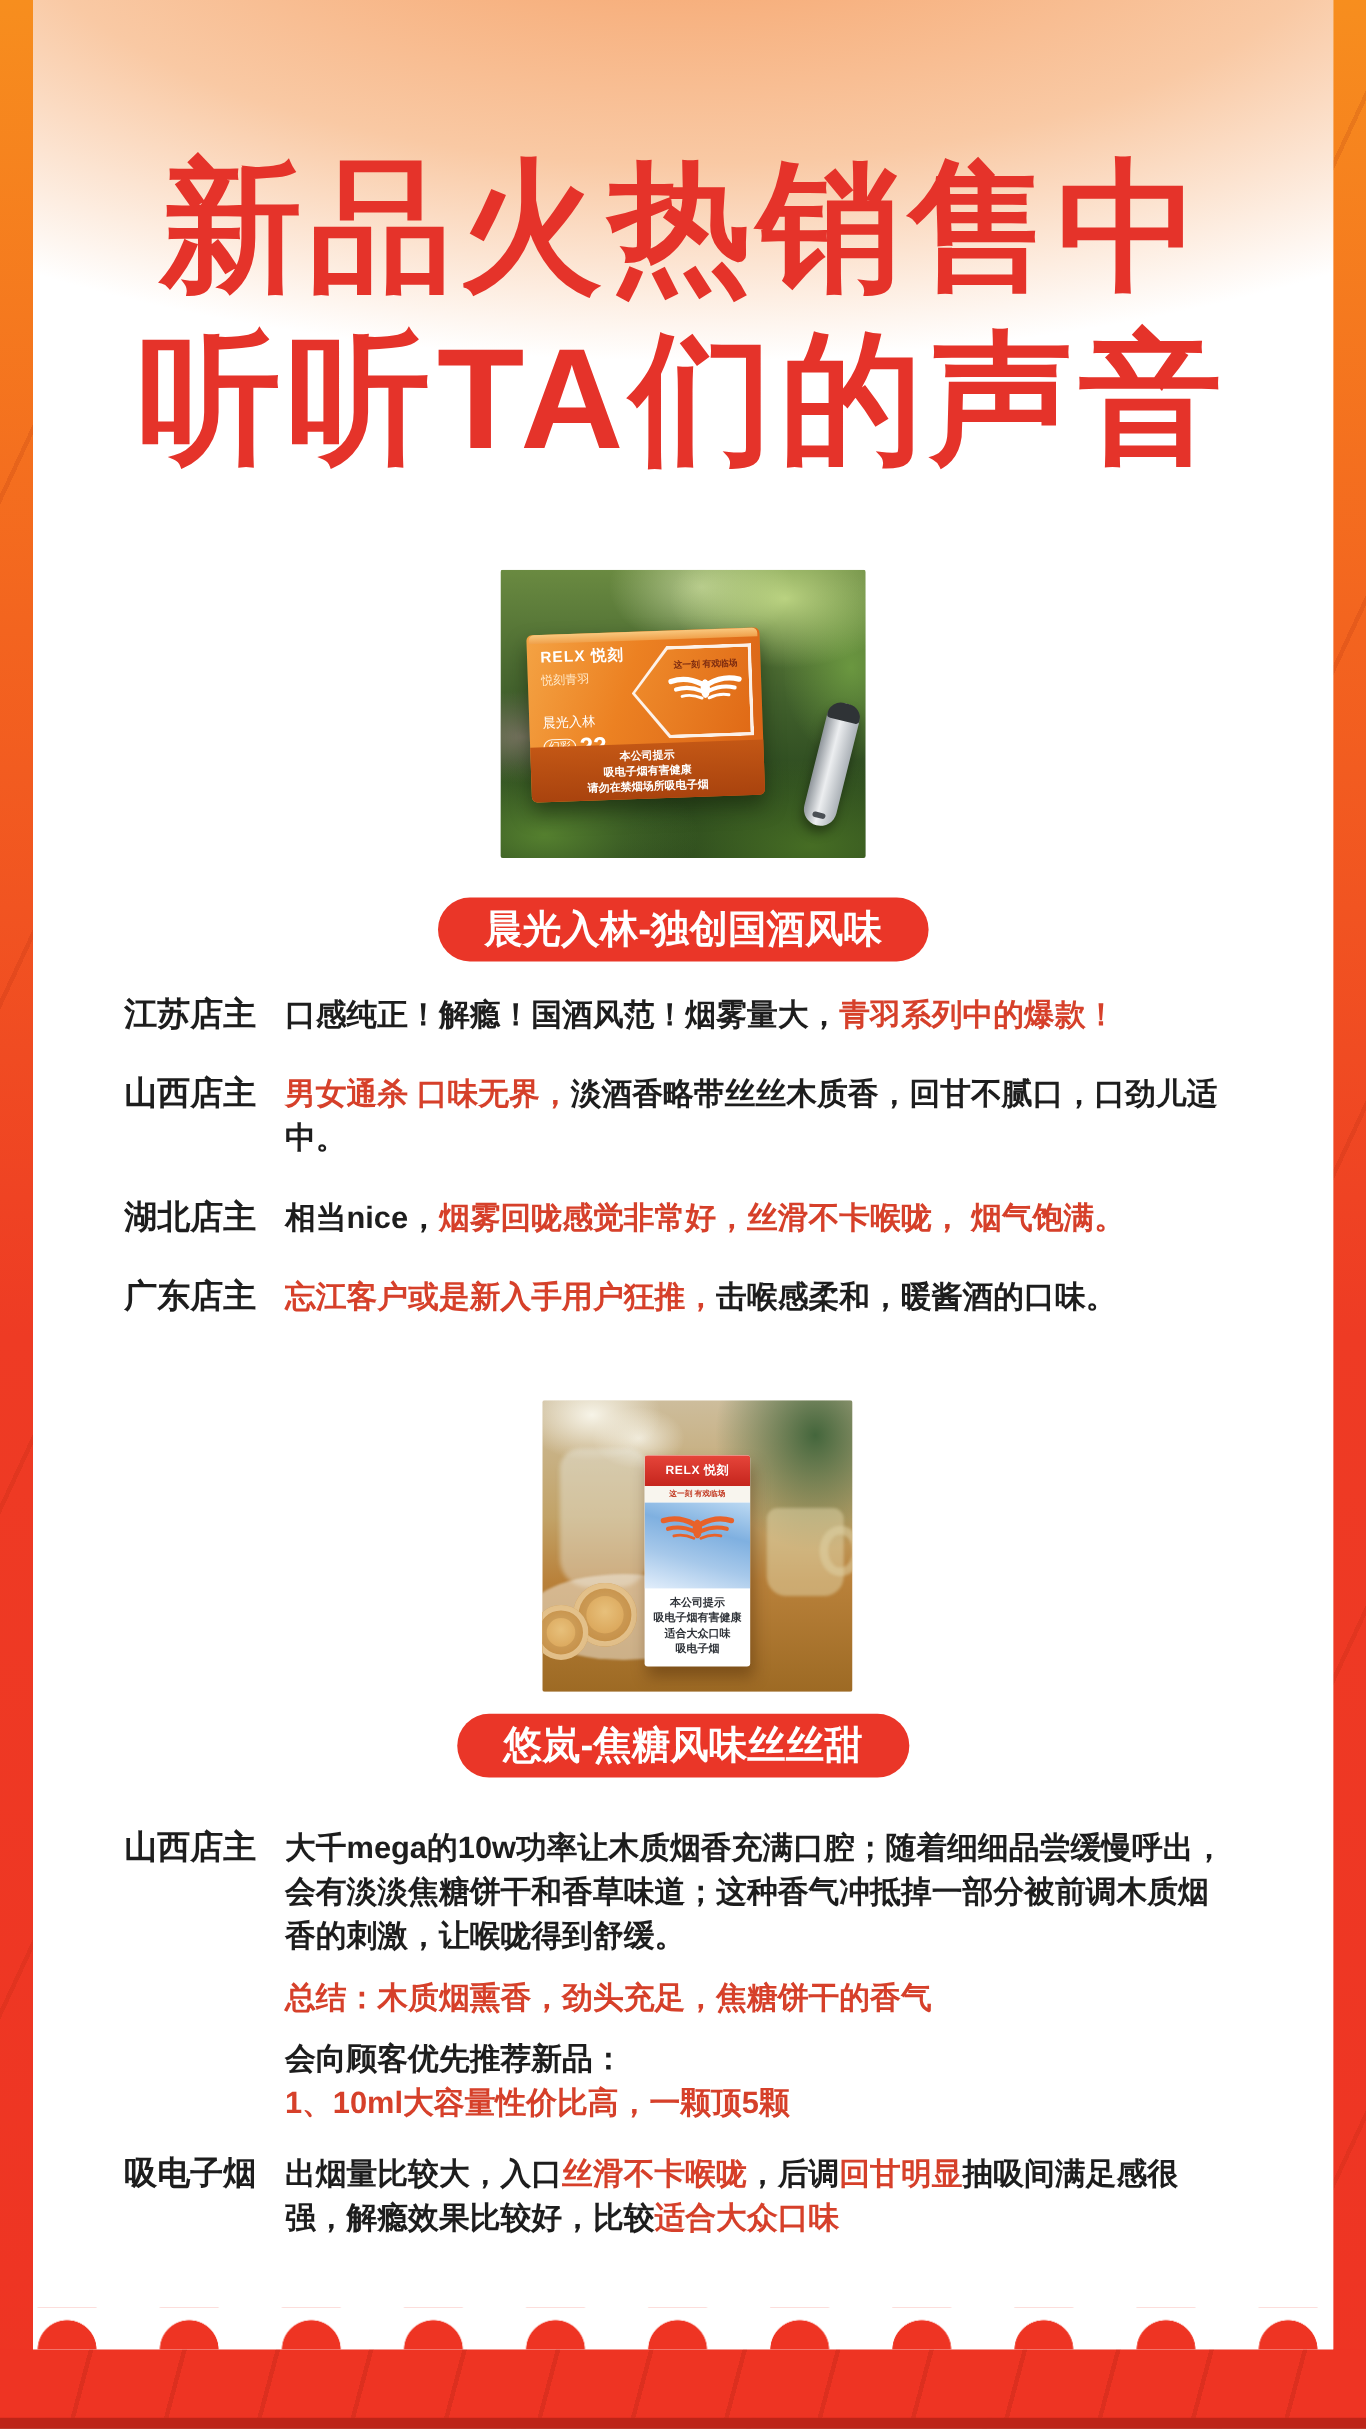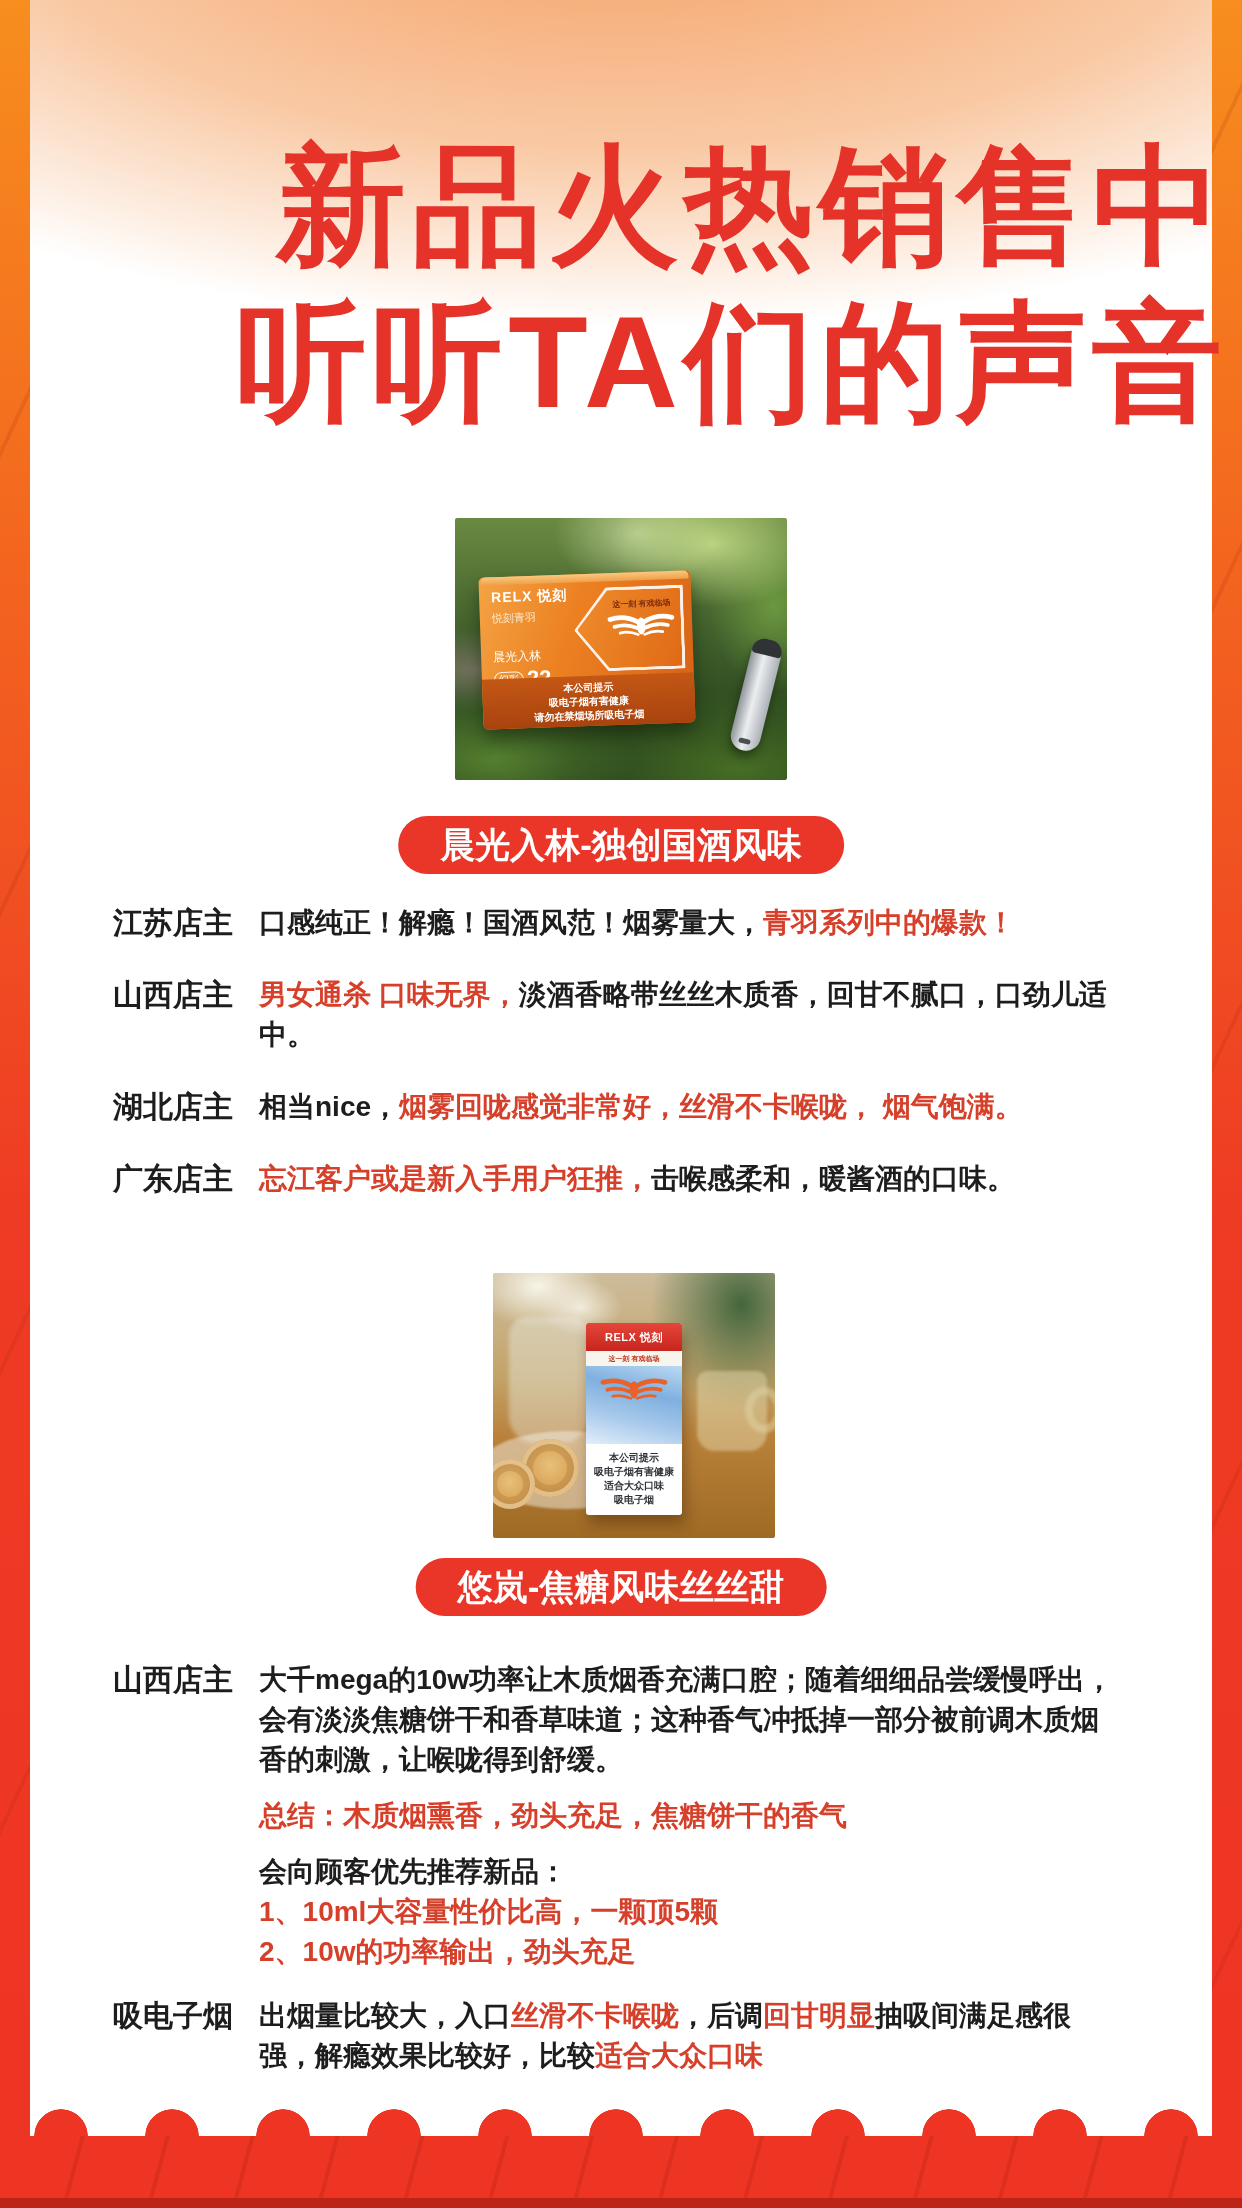--- a/index.html
+++ b/index.html
@@ -5,21 +5,21 @@
   html,body{margin:0;padding:0;background:#777;}
   .page{position:relative;width:1242px;height:2208px;margin:0 auto;overflow:hidden;
         font-family:"Liberation Sans",sans-serif;
         background:linear-gradient(180deg,#f78e1e 0%,#f3641f 26%,#ee3b24 55%,#ee3423 100%);}
   .page::before{content:"";position:absolute;inset:0;
         background:repeating-linear-gradient(115deg,rgba(150,30,5,0) 0 190px,rgba(150,30,5,.14) 190px 194px);}
   .card{position:absolute;left:30px;top:0;width:1182px;height:2136px;
         background:radial-gradient(1300px 560px at 50% -120px,#f59c5f 0%,#f9c9a4 48%,#ffffff 80%),#ffffff;}
 
   
-  .title{position:absolute;top:128px;left:16px;width:100%;text-align:right;color:#e5332a;font-weight:900;}
+  .title{position:absolute;top:128px;left:0;width:100%;text-align:center;color:#e5332a;font-weight:900;}
   .t1,.t2{font-size:130px;line-height:156px;letter-spacing:6px;white-space:nowrap;}
 
   
   .badge{position:absolute;left:50%;transform:translateX(-50%);background:#ea3628;color:#ffffff;
          font-size:35px;font-weight:700;line-height:58px;padding:0 42px;border-radius:32px;white-space:nowrap;}
   .badge1{top:816px;} .badge2{top:1558px;}
 
   
   .reviews{position:absolute;left:83px;width:1080px;}
   .reviews1{top:903px;} .reviews2{top:1660px;}
@@ -215,21 +215,20 @@
     <div class="badge badge2">悠岚-焦糖风味丝丝甜</div>
 
     <div class="reviews reviews2">
         <div class="review-row">
           <div class="review-author">山西店主</div>
           <div class="review-body">
             <p class="review-par"><span class="seg-black">大千mega的10w功率让木质烟香充满口腔；随着细细品尝缓慢呼出，会有淡淡焦糖饼干和香草味道；这种香气冲抵掉一部分被前调木质烟香的刺激，让喉咙得到舒缓。</span></p>
             <p class="review-par gap"><span class="seg-red">总结：木质烟熏香，劲头充足，焦糖饼干的香气</span></p>
             <p class="review-par gap"><span class="seg-black">会向顾客优先推荐新品：</span></p>
             <p class="review-par"><span class="seg-red">1、10ml大容量性价比高，一颗顶5颗</span></p>
-            <p class="review-par"><span class="seg-red">2、10w的功率输出，劲头充足</span></p>
           </div>
         </div>
         <div class="review-row">
           <div class="review-author">吸电子烟</div>
           <div class="review-body">
             <p class="review-par"><span class="seg-black">出烟量比较大，入口</span><span class="seg-red">丝滑不卡喉咙</span><span class="seg-black">，后调</span><span class="seg-red">回甘明显</span><span class="seg-black">抽吸间满足感很强，解瘾效果比较好，比较</span><span class="seg-red">适合大众口味</span></p>
           </div>
         </div>
       </div>
 

